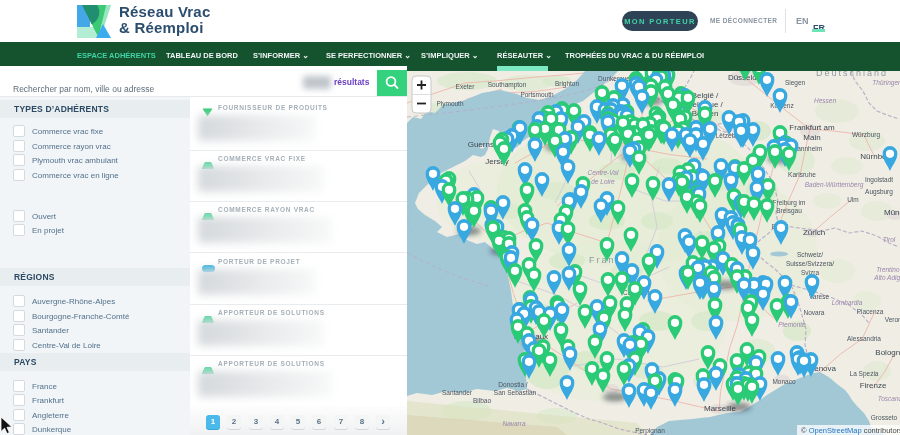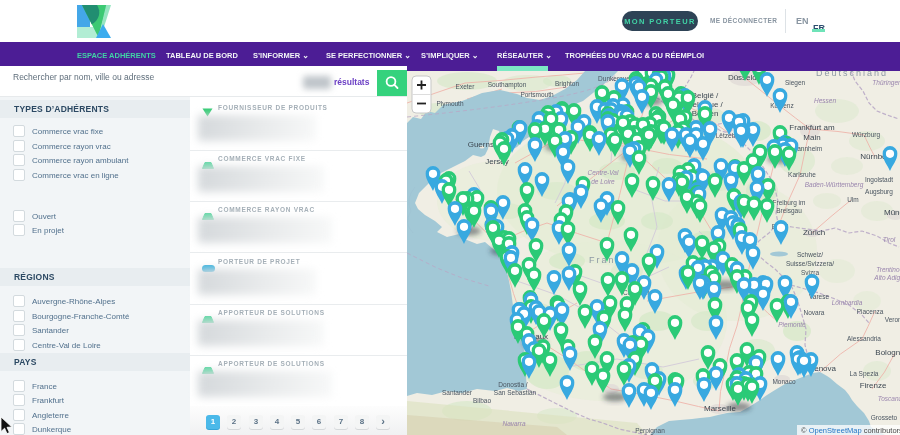--- a/index.html
+++ b/index.html
@@ -11,28 +11,28 @@
 #ttl { position:absolute; left:119px; top:4px; font-size:15px; font-weight:bold; color:#2b4d6e; line-height:16px; letter-spacing:0.2px;}
 #mc { position:absolute; left:622px; top:11px; width:76px; height:20px; background:#2e4356; border-radius:10px;
       color:#41d3a5; font-size:7.5px; font-weight:bold; letter-spacing:1.4px; text-align:center; line-height:21px; }
 #md { position:absolute; left:710px; top:17px; font-size:6.5px; font-weight:bold; letter-spacing:0.4px; color:#8995a1; }
 #vdiv { position:absolute; left:785px; top:9px; width:1px; height:24px; background:#dde2e6; }
 #len { position:absolute; left:796px; top:16px; font-size:9px; font-weight:bold; color:#8995a1; }
 #lfr { position:absolute; left:813px; top:16px; font-size:9px; font-weight:bold; color:#2b4d6e;margin-top:7px; }
 #lfru { position:absolute; left:812px; top:29px; width:13px; height:3px; background:#6fe3b8; }
 
 
-#nav { position:absolute; left:0; top:42px; width:900px; height:29px; background:#4c1d95; }
+#nav { position:absolute; left:0; top:42px; width:900px; height:29px; background:#14532d; }
 .ni { position:absolute; top:9px; font-size:7.5px; font-weight:bold; letter-spacing:0px; color:#f2f5f7; white-space:nowrap; }
 .car { font-size:8px; }
 #navu { position:absolute; left:497px; top:66px; width:51px; height:5px; background:#7ce8c4; z-index:5;}
 
 
 #srow { position:absolute; left:0; top:66px; width:407px; height:31px; background:#fff; border-bottom:1px solid #e7eaec; z-index:4;}
-#ph { position:absolute; left:13px; top:6px; font-size:8.5px; color:#5f6e7b; }
+#ph { position:absolute; left:13px; top:18px; font-size:8.5px; color:#5f6e7b; }
 #cnt { position:absolute; left:303px; top:10px; width:28px; height:13px; background:#bfc5ca; filter:blur(3px); border-radius:2px;}
 #res { position:absolute; left:334px; top:11px; font-size:8.5px; font-weight:bold; color:#6b3fc4; }
 #sbtn { position:absolute; left:377px; top:4px; width:30px; height:26px; background:#35d27d; }
 
 
 #sbar { position:absolute; left:0; top:97px; width:190px; height:338px; background:#f2f5f7; z-index:3; }
 .shead { position:absolute; left:0; width:190px; height:18px; background:#e8edf0; color:#2c4963;
          font-size:8.5px; font-weight:bold; padding-left:14px; line-height:19px; letter-spacing:0.2px;}
 .cb { position:absolute; left:13px; width:12px; height:12px; background:#fff; border:1px solid #d3dade; border-radius:2px; }
 .cl { position:absolute; left:32px; font-size:8px; color:#51708c; padding-top:2.5px;}
@@ -61,20 +61,21 @@
 
 <div id="hdr">
   <svg id="logo" width="34" height="33" viewBox="0 0 34 33">
     <rect x="0" y="0" width="13" height="22" fill="#44a7e8"></rect>
     <rect x="0" y="22" width="20" height="11" fill="#b2edd4"></rect>
     <path d="M5,0 L30,0 L21.5,32.5 Z" fill="#3cc973"></path>
     <path d="M5,0 L20,0 A13,13 0 0 1 14.7,19.2 Z" fill="#218e71"></path>
     <path d="M29.2,0 L34,0 L23.5,33 L21.2,33 Z" fill="#97e6c1"></path>
     <path d="M26,19 L34,33 L19,33 Z" fill="#3bacee"></path>
   </svg>
+  <div id="ttl">Réseau Vrac<br>&amp; Réemploi</div>
   <div id="mc">MON PORTEUR</div>
   <div id="md">ME DÉCONNECTER</div>
   <div id="vdiv"></div>
   <div id="len">EN</div>
       <div id="lfr">FR</div>
       <div id="lfru"></div>
 </div>
 
 <div id="nav">
   <div class="ni" style="left:77px;color:#41d3a5">ESPACE ADHÉRENTS</div>
@@ -693,21 +694,21 @@
         </svg></div>
 </div>
 
 <div id="sbar">
   <div class="shead" style="top:3px">TYPES D’ADHÉRENTS</div>
   <div class="cb" style="top:28px"></div>
       <div class="cl" style="top:27px">Commerce vrac fixe</div>
 <div class="cb" style="top:43px"></div>
       <div class="cl" style="top:42px">Commerce rayon vrac</div>
 <div class="cb" style="top:57px"></div>
-      <div class="cl" style="top:56px">Commerce rayon ambulant</div>
+      <div class="cl" style="top:56px">Plymouth vrac ambulant</div>
 <div class="cb" style="top:72px"></div>
       <div class="cl" style="top:71px">Commerce vrac en ligne</div>
   <div class="cb" style="top:113px"></div>
       <div class="cl" style="top:112px">Ouvert</div>
 <div class="cb" style="top:127px"></div>
       <div class="cl" style="top:126px">En projet</div>
   <div class="shead" style="top:171px">RÉGIONS</div>
   <div class="cb" style="top:198px"></div>
       <div class="cl" style="top:197px">Auvergne-Rhône-Alpes</div>
 <div class="cb" style="top:213px"></div>

